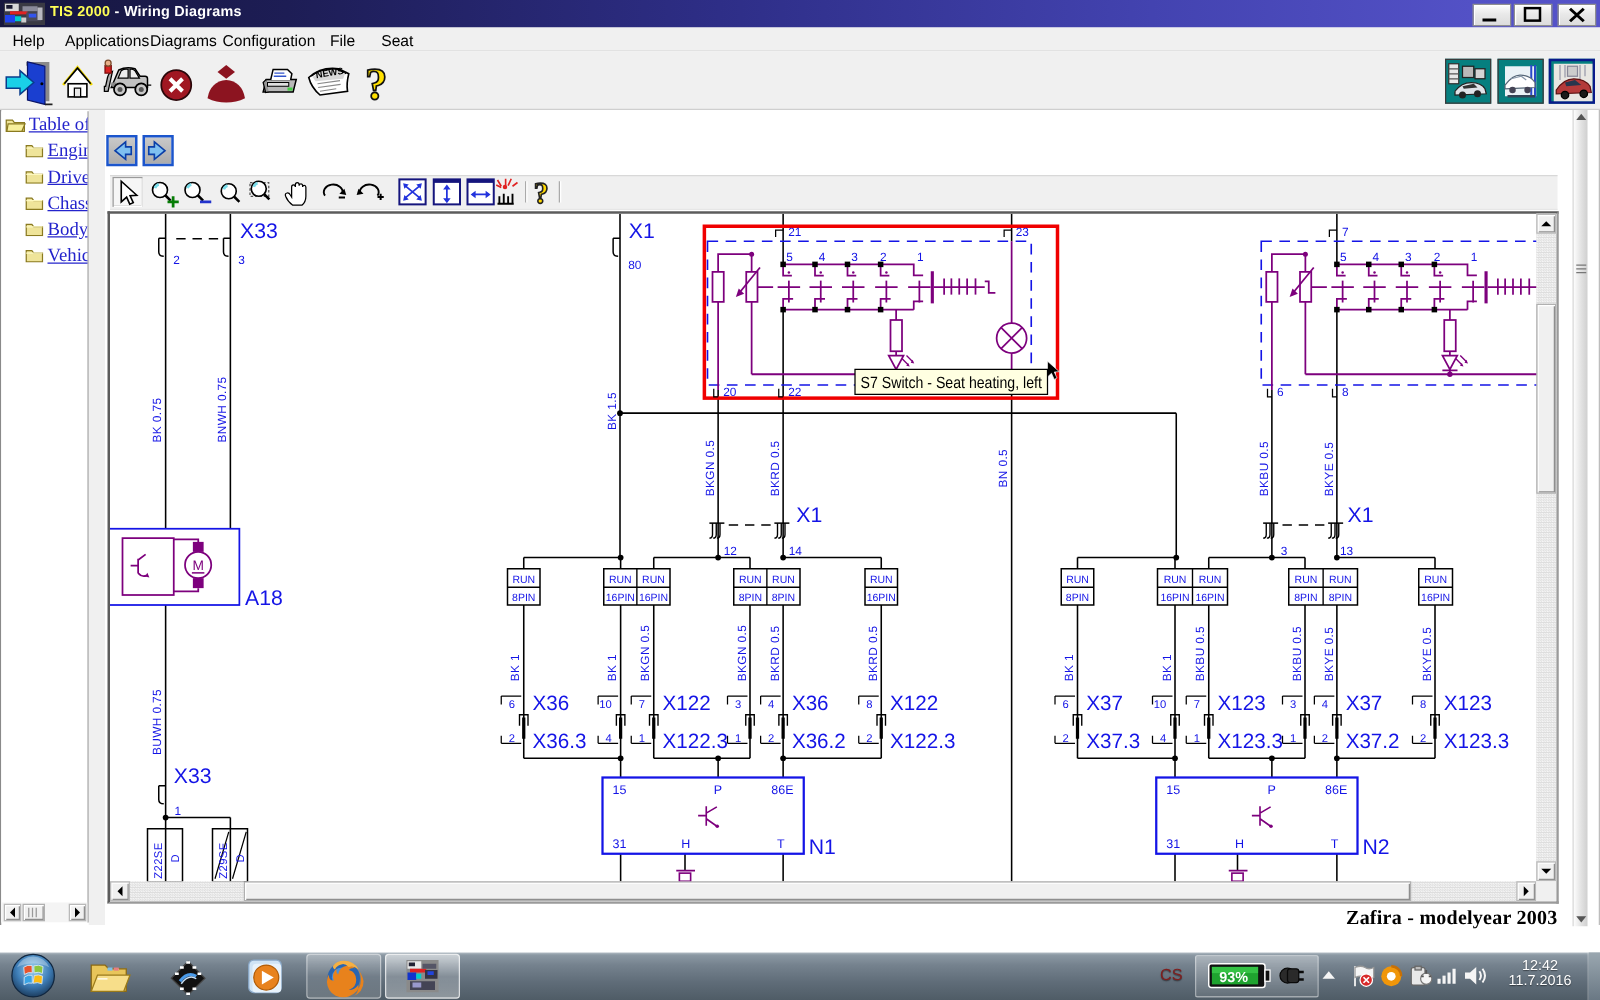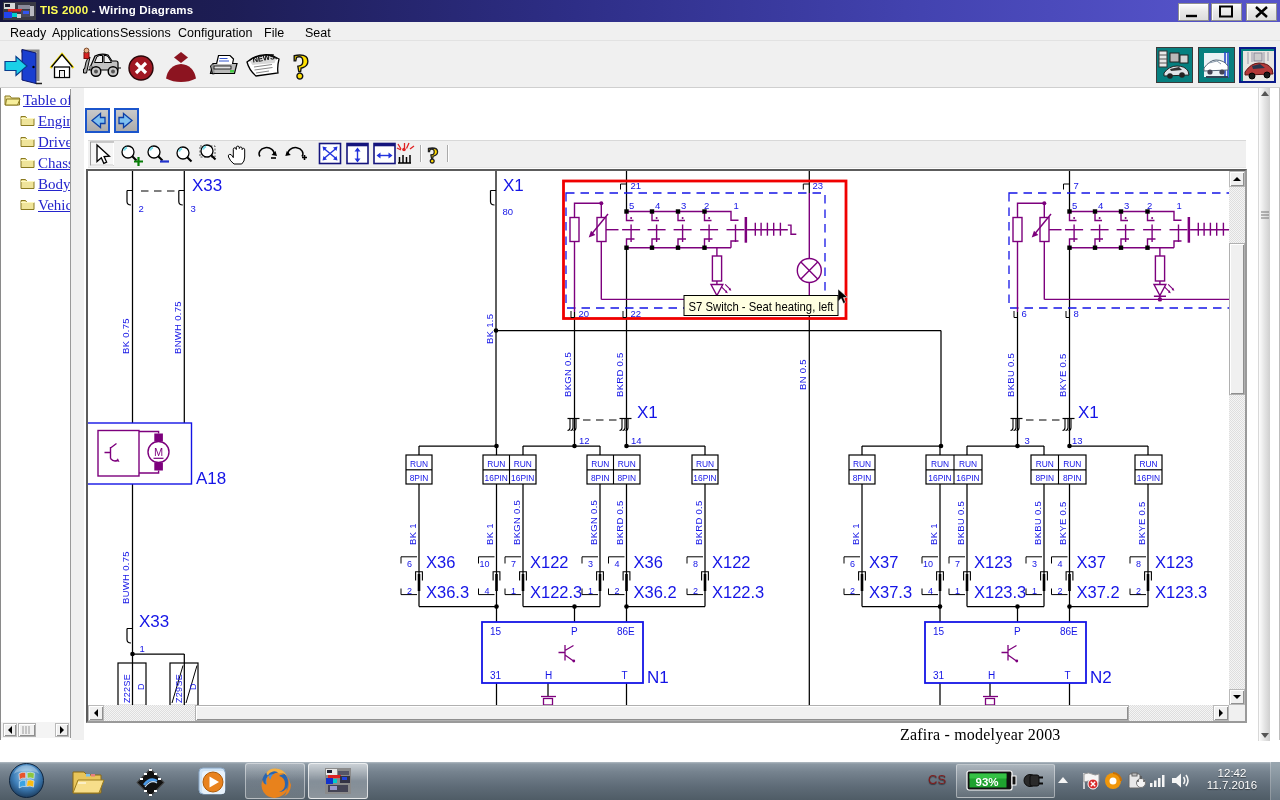--- a/index.html
+++ b/index.html
@@ -24,21 +24,21 @@
 #dpanel{left:84px;top:88px;width:1174px;height:652px;background:#fff}
 .navb{top:108px;width:25px;height:25px;background:linear-gradient(180deg,#c9c9c9,#ababab);border:2px solid #1b55cc}
 #dtool{left:88px;top:140px;width:1158px;height:28px;background:#f0f0f0;border-top:1px solid #d8d8d8;border-bottom:1px solid #e6e6e6}
 
 #cframe{left:86px;top:169px;width:1161px;height:554px;border:2px solid #5c5c5c;border-right-color:#9a9a9a;border-bottom-color:#9a9a9a;background:#fff}
 .sb{position:absolute;background:repeating-conic-gradient(#f5f5f5 0% 25%,#dedede 0% 50%) 0 0/2px 2px}
 .sbtn{position:absolute;background:#f0f0f0;border:1px solid #b9b9b9;box-shadow:inset 1px 1px 0 #fff,inset -1px -1px 0 #909090;display:flex;align-items:center;justify-content:center}
 .thumb{position:absolute;background:#f0f0f0;border:1px solid #b0b0b0;box-shadow:inset 1px 1px 0 #fff,inset -1px -1px 0 #8e8e8e}
 .tri{width:0;height:0;border:4px solid transparent}
 #rstrip{left:1258px;top:88px;width:12px;height:653px;background:linear-gradient(90deg,#fdfdfd,#e2e2e2 55%,#cfcfcf);border-left:1px solid #d8d8d8}
-#zafira{left:900px;top:726px;width:346px;height:17px;font-family:"Liberation Serif",serif;font-weight:normal;font-size:16px;color:#000;letter-spacing:.2px}
+#zafira{left:900px;top:726px;width:346px;height:17px;text-align:right;font-family:"Liberation Serif",serif;font-weight:bold;font-size:16px;color:#000;letter-spacing:.2px}
 
 #status{left:0;top:740px;width:1280px;height:22px;background:#f0f0f0;border-top:1px solid #d5d5d5}
 #status .rdy{position:absolute;left:6px;top:4px;font-size:13px;color:#000}
 .sbox{position:absolute;top:3px;height:16px;border:1px solid #ababab;font-size:11.8px;color:#000;padding:1.5px 3px 0;background:#f0f0f0;white-space:nowrap;overflow:hidden}
 
 #task{left:0;top:762px;width:1280px;height:38px;background:linear-gradient(180deg,#b2bcc4 0px,#8b98a3 2px,#75828e 10px,#5f6c78 24px,#4f5c66 38px)}
 .appbtn{top:763px;width:60px;height:36px;border:1px solid rgba(255,255,255,.45);border-radius:3px;background:linear-gradient(180deg,rgba(255,255,255,.28),rgba(255,255,255,.08) 50%,rgba(255,255,255,.16))}
 .appbtn.active{background:linear-gradient(180deg,rgba(255,255,255,.55),rgba(255,255,255,.2) 50%,rgba(255,255,255,.35));border-color:rgba(255,255,255,.7)}
 #clock{left:1196px;top:765px;width:72px;height:34px;color:#fff;font-size:11.5px;text-align:center;text-shadow:0 1px 1px rgba(0,0,0,.5)}
 .trayico{position:absolute;top:772px}
@@ -66,23 +66,23 @@
         </svg></div>
  <div class="wbtn abs" style="left:1211px"><svg width="29" height="16">
           <rect x="8" y="2.5" width="12" height="10" fill="none" stroke="#000" stroke-width="2"></rect>
         </svg></div>
  <div class="wbtn abs" style="left:1246px"><svg width="29" height="16">
           <path d="M9 3 L20 13 M20 3 L9 13" stroke="#000" stroke-width="2.4"></path>
         </svg></div>
 </div>
 
 <div id="menu" class="abs">
-      <span style="left:10px">Ready</span>
+      <span style="left:10px">Help</span>
       <span style="left:52px">Applications</span>
-      <span style="left:120px">Sessions</span>
+      <span style="left:120px">Diagrams</span>
       <span style="left:178px">Configuration</span>
       <span style="left:264px">File</span>
       <span style="left:305px">Seat</span>
     </div>
 
 <div id="tbar" class="abs"></div>
 <svg class="abs" style="left:0;top:42px" width="330" height="44" fill="none">
 
  <g>
   <path d="M21 9 H38 V39" stroke="#8a8a8a" stroke-width="3"></path>

